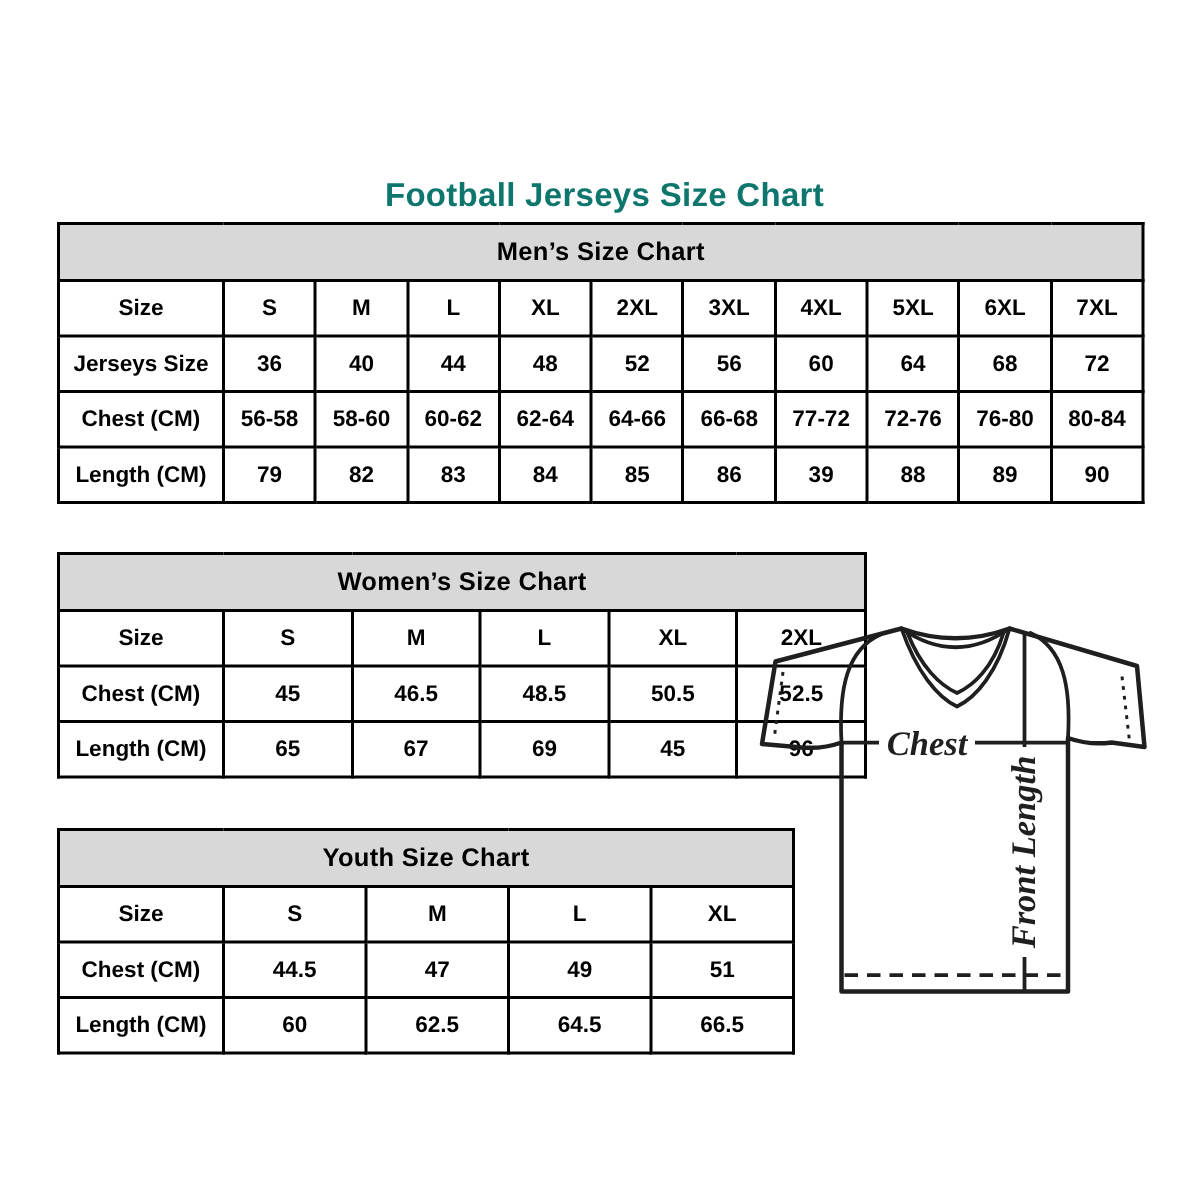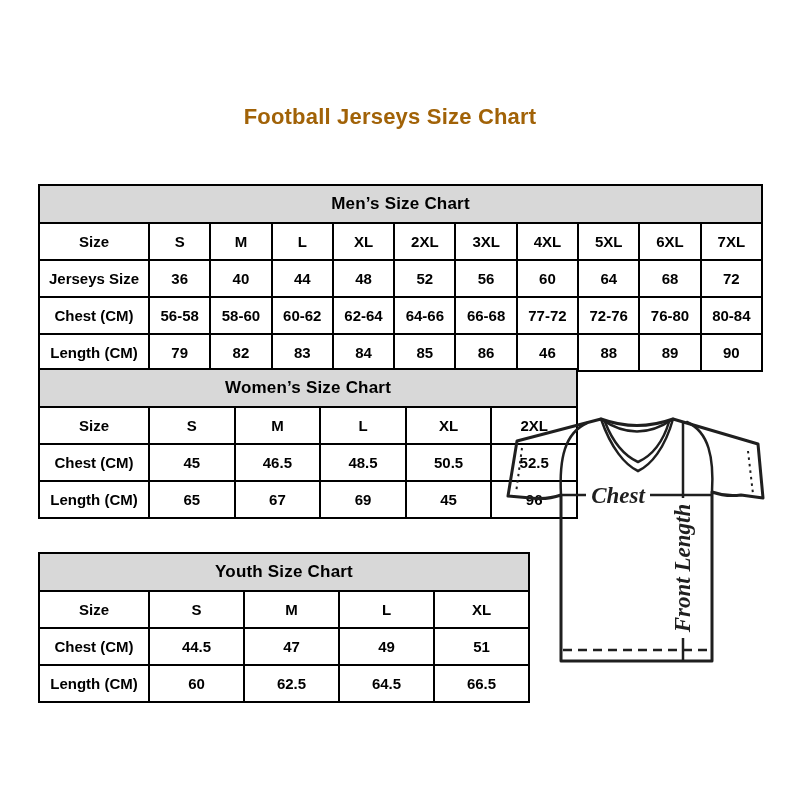--- a/index.html
+++ b/index.html
@@ -1,36 +1,36 @@
 <!DOCTYPE html>
 <html><head>
 <meta charset="utf-8">
 <style>
   html,body{margin:0;padding:0;background:#ffffff;}
   .canvas{
     position:relative;width:800px;height:800px;background:#ffffff;overflow:hidden;
     font-family:"Liberation Sans",sans-serif;color:#000;
   }
   .page-title{
-    position:absolute;top:100px;left:0;width:772px;margin:4px;
-    text-align:center;font-size:22px;font-weight:bold;color:#a16207;
+    position:absolute;top:100px;left:0;width:772px;margin:17px;
+    text-align:center;font-size:22px;font-weight:bold;color:#0f766e;
     font-family:"Liberation Sans",sans-serif;letter-spacing:0.2px;
   }
   table.size-table{
     position:absolute;border-collapse:collapse;table-layout:fixed;background:#fff;
   }
   table.size-table th, table.size-table td{
     border:2px solid #000;text-align:center;vertical-align:middle;
     font-weight:bold;color:#000;padding:0;overflow:hidden;white-space:nowrap;
   }
   table.size-table th.tbl-title{
     background:#d8d8d8;font-size:17px;height:36px;letter-spacing:0.2px;
   }
   table.size-table td{font-size:15px;height:35px;}
-  #mens-table{left:38px;top:148px;width:725px;margin-top:36px;}
+  #mens-table{left:38px;top:148px;width:725px;}
   #womens-table{left:38px;top:368px;width:540px;}
   #youth-table{left:38px;top:552px;width:492px;}
   .jersey-wrap{position:absolute;left:495px;top:403px;width:290px;height:278px;}
   .jersey-wrap svg{display:block;width:100%;height:100%;}
   .measure-label{
     font-family:"Liberation Serif",serif;font-style:italic;font-weight:bold;
     font-size:23px;fill:#1f1f1f;
   }
 </style>
 </head>
@@ -100,21 +100,21 @@
           <td>80-84</td>
         </tr>
         <tr>
           <td>Length (CM)</td>
           <td>79</td>
           <td>82</td>
           <td>83</td>
           <td>84</td>
           <td>85</td>
           <td>86</td>
-          <td>46</td>
+          <td>39</td>
           <td>88</td>
           <td>89</td>
           <td>90</td>
         </tr>
       </tbody>
     </table>
 
   <table class="size-table" id="womens-table">
       <colgroup>
         <col style="width: 110px;">

